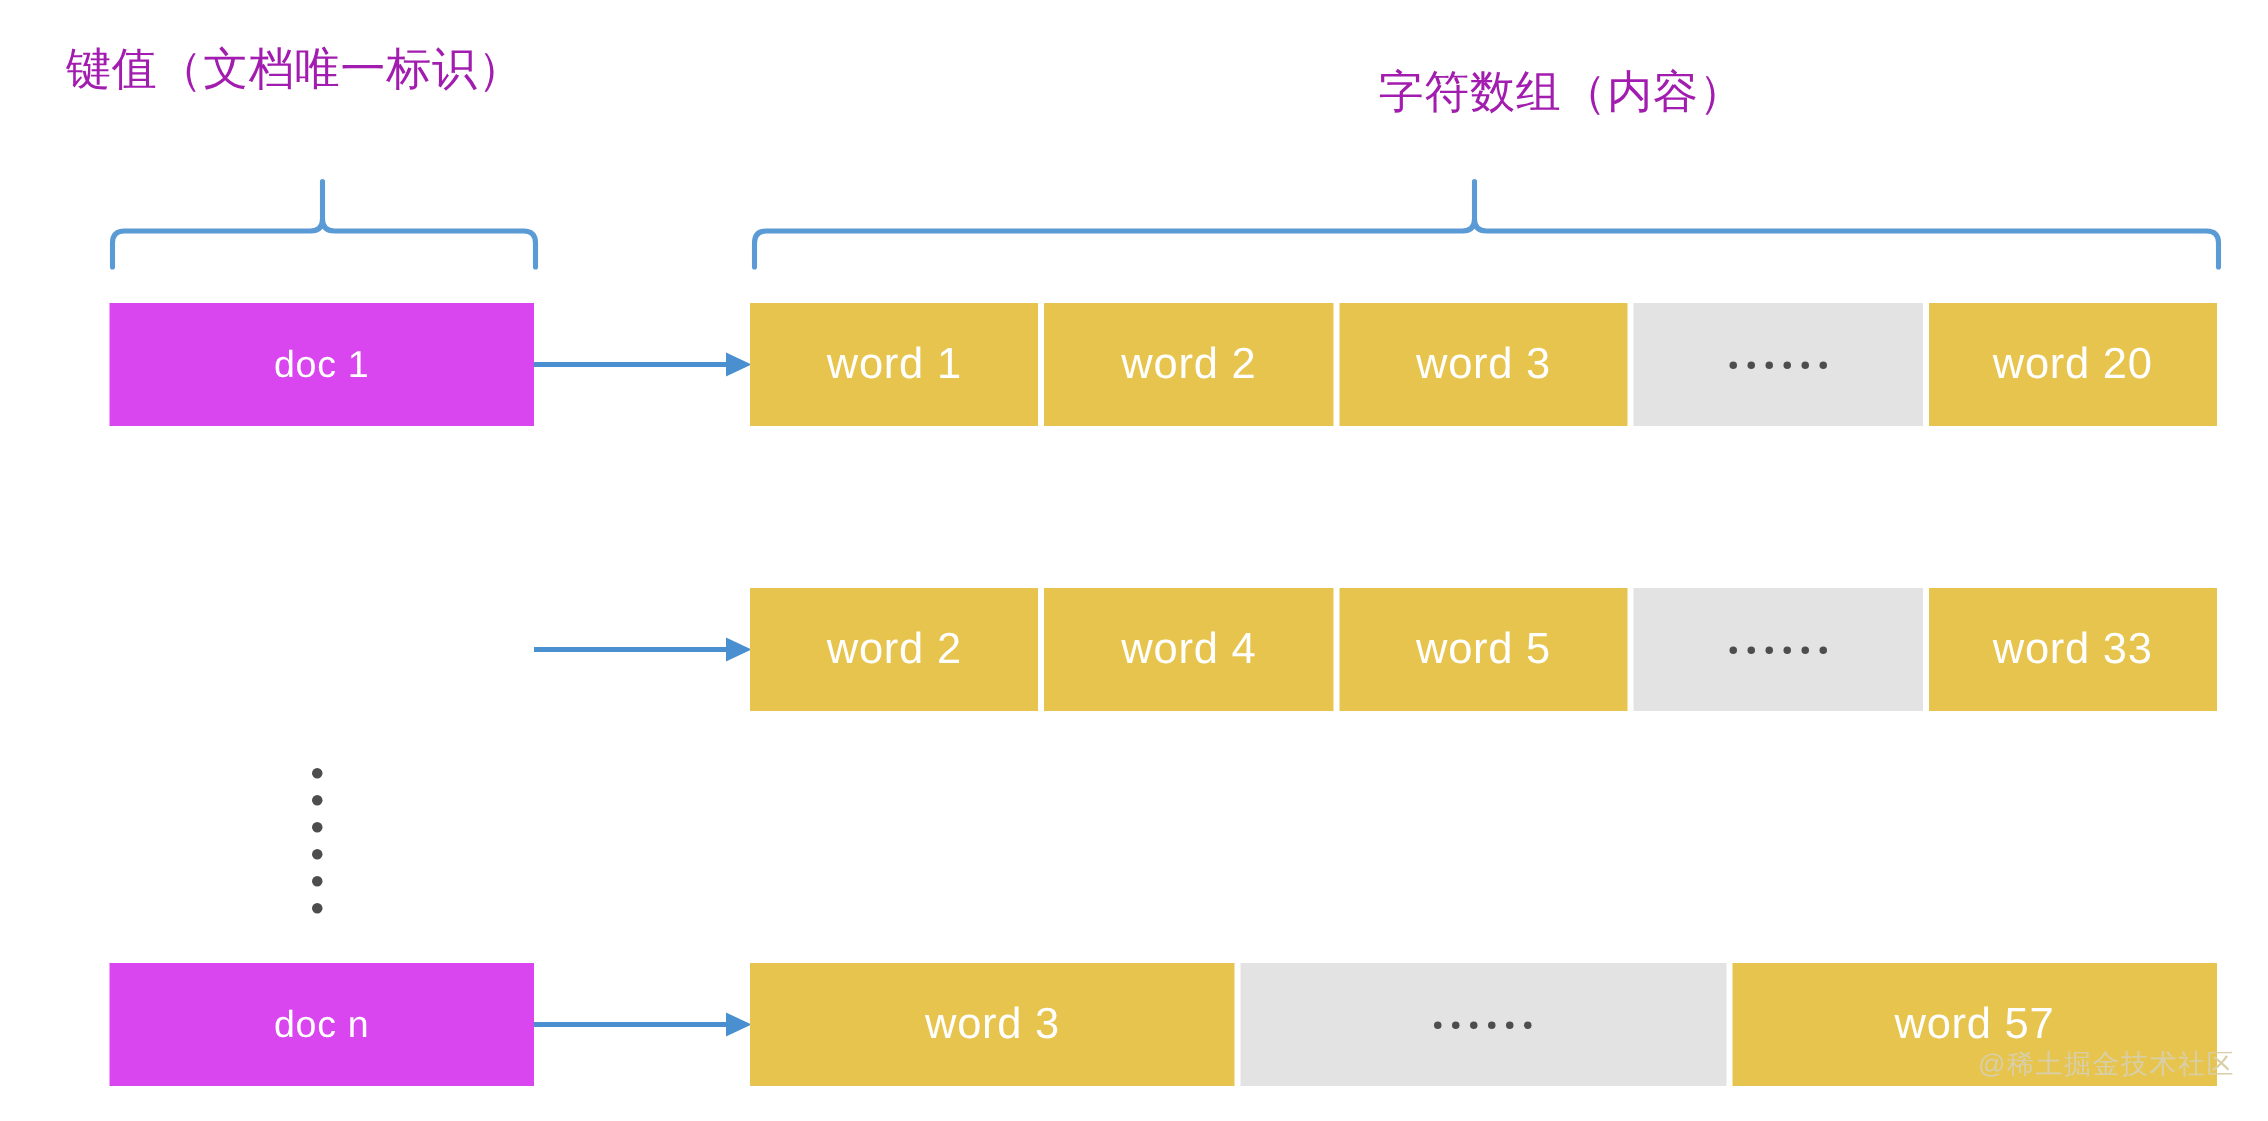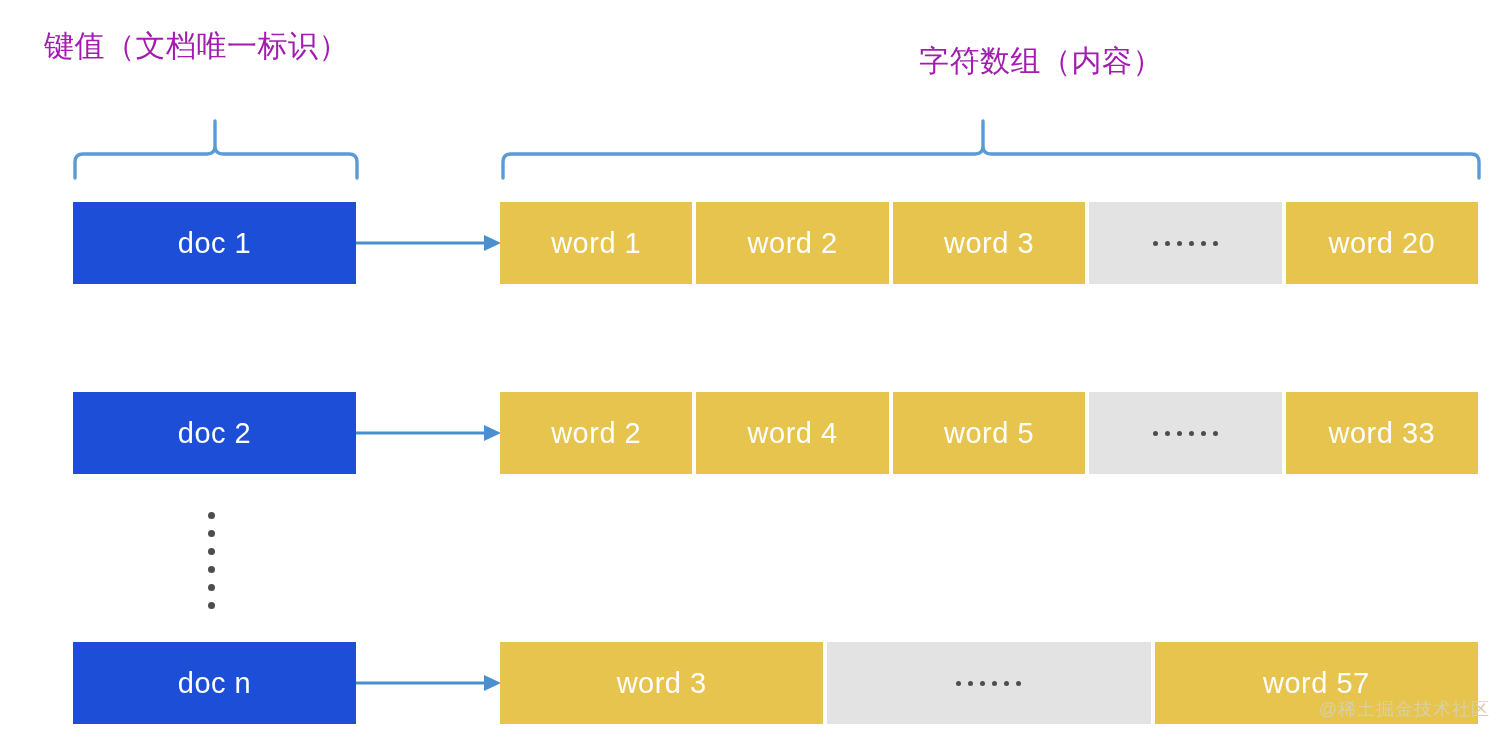--- a/index.html
+++ b/index.html
@@ -31,26 +31,26 @@
 
   
   .brace { position: absolute; }
 
   
   .doc-box {
     position: absolute;
     left: 73px;
     width: 283px;
     height: 82px;
-    background: #1d4ed8;
+    background: #d946ef;
     color: #ffffff;
     display: flex;
     align-items: center;
     justify-content: center;
-    font-size: 29px;
+    font-size: 25px;
     letter-spacing: 0.5px;
     box-sizing: border-box;
   }
 
   
   .arrow { position: absolute; }
 
   
   .word-row {
     position: absolute;
@@ -162,23 +162,20 @@
           <i></i>
           <i></i>
           <i></i>
       </span>
     </div>
     <div class="word-cell">
       <span>word 20</span>
     </div>
   </div>
 
-  <div class="doc-box" style="top:392px;">
-    <span>doc 2</span>
-  </div>
 
   <svg class="arrow" style="left:356px; top:418px;" width="148" height="30" viewBox="0 0 148 30">
     <line x1="0" y1="15" x2="131" y2="15" stroke="#4A90D0" stroke-width="3.2"></line>
     <polygon points="128,7 145,15 128,23" fill="#4A90D0"></polygon>
   </svg>
 
   <div class="word-row" style="top:392px;">
     <div class="word-cell">
       <span>word 2</span>
     </div>

